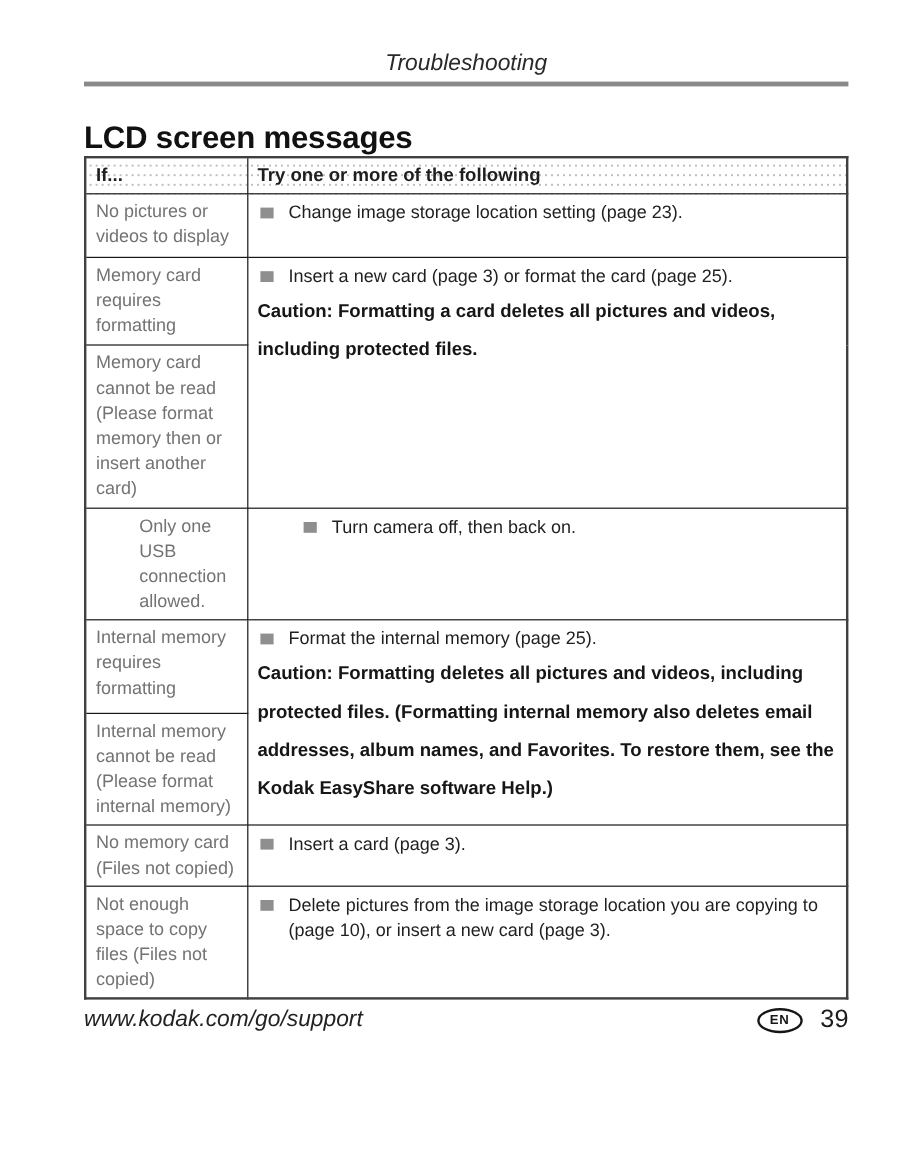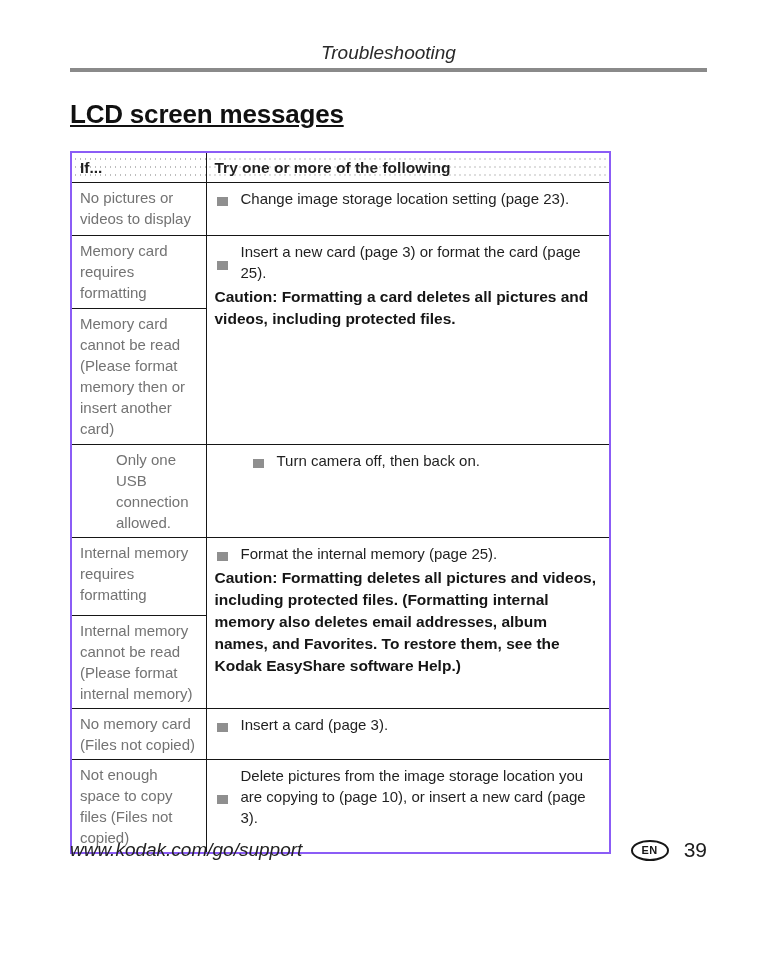--- a/index.html
+++ b/index.html
@@ -28,30 +28,28 @@
     background:#8a8a8a;
   }
 
   
   .page-title{
     margin-top:27px;
     font-size:26px;
     font-weight:bold;
     letter-spacing:-0.2px;
     color:#111;
-    text-decoration:underline;
   }
 
   
   table.msg-table{
-    margin-top:21px;
-    width:541px;
+    width:637px;
     border-collapse:collapse;
     table-layout:fixed;
-    border:2px solid #8b5cf6;
+    border:2px solid #404040;
   }
   table.msg-table col.c1{width:135px;}
   table.msg-table th, table.msg-table td{
     border:1px solid #161616;
     vertical-align:top;
     padding:4px 8px 4px 8px;
     font-size:15px;
     line-height:21px;
     text-align:left;
   }
@@ -61,37 +59,37 @@
     height:20px;
     background-image:radial-gradient(circle, #bdbdbd 0.9px, rgba(0,0,0,0) 1.1px);
     background-size:5px 8px;
     background-position:1px 2px;
   }
   td.if-cell div{color:#737373;}
   td.try-cell{padding-left:9px;}
 
   .bullet-line{
     display:flex;
-    align-items:center;
+    align-items:flex-start;
     margin-top:1px;
   }
   .bullet-square{
     flex:0 0 auto;
     width:11px;height:9px;
     background:#8f8f8f;
     margin:6px 13px 0 2px;
   }
   .bullet-text{flex:1 1 auto;}
 
   .caution{
     display:block;
     margin-top:3px;
     font-weight:bold;
     font-size:15.5px;
-    line-height:22px;
+    line-height:32px;
     color:#161616;
   }
   .caution:empty{display:none;}
 
   
   tr.rh-53  td{height:44px;}
   tr.rh-73a td{height:64px;}
   tr.rh-136 td{height:127px;}
   tr.rh-73b td{height:64px;padding-left:44px;}
   tr.rh-78  td{height:69px;}

